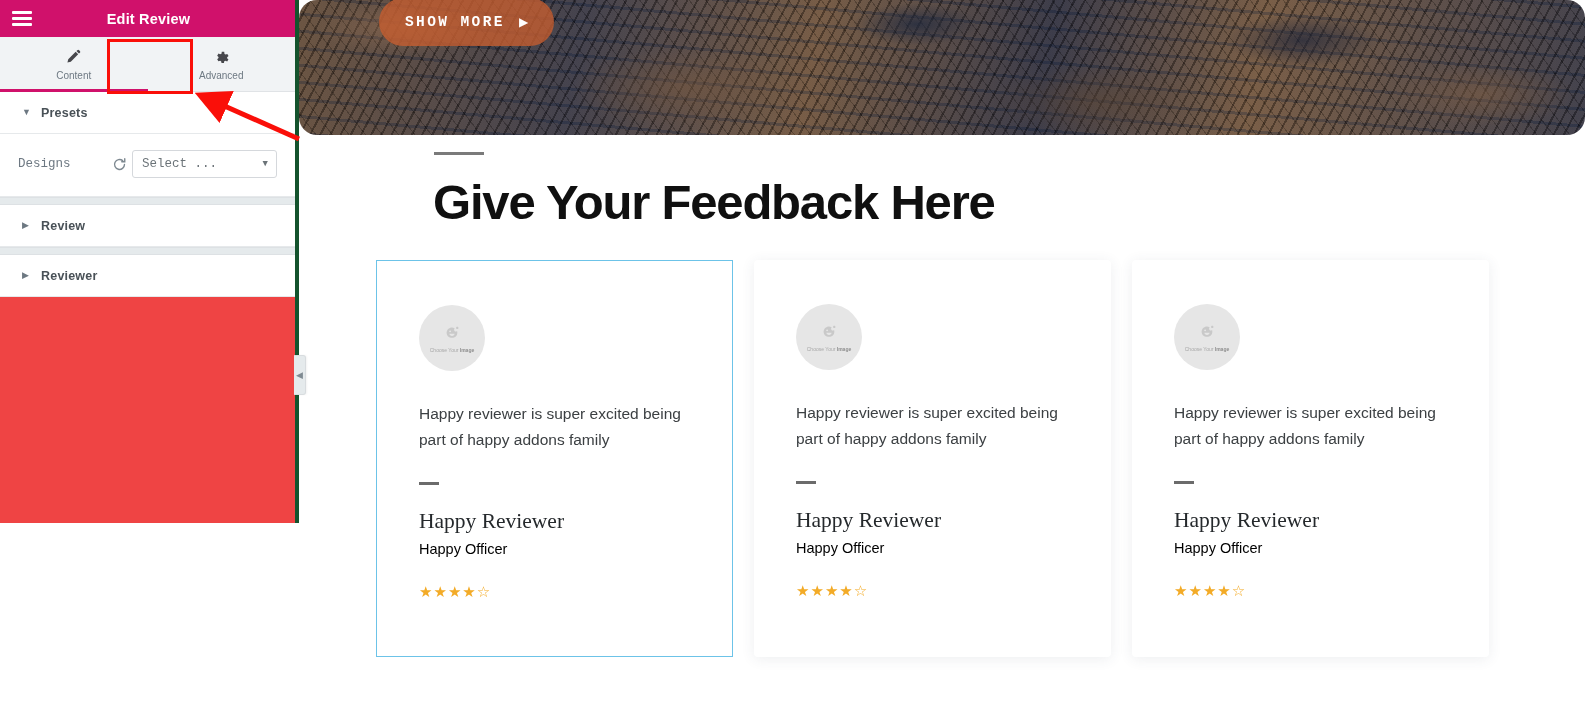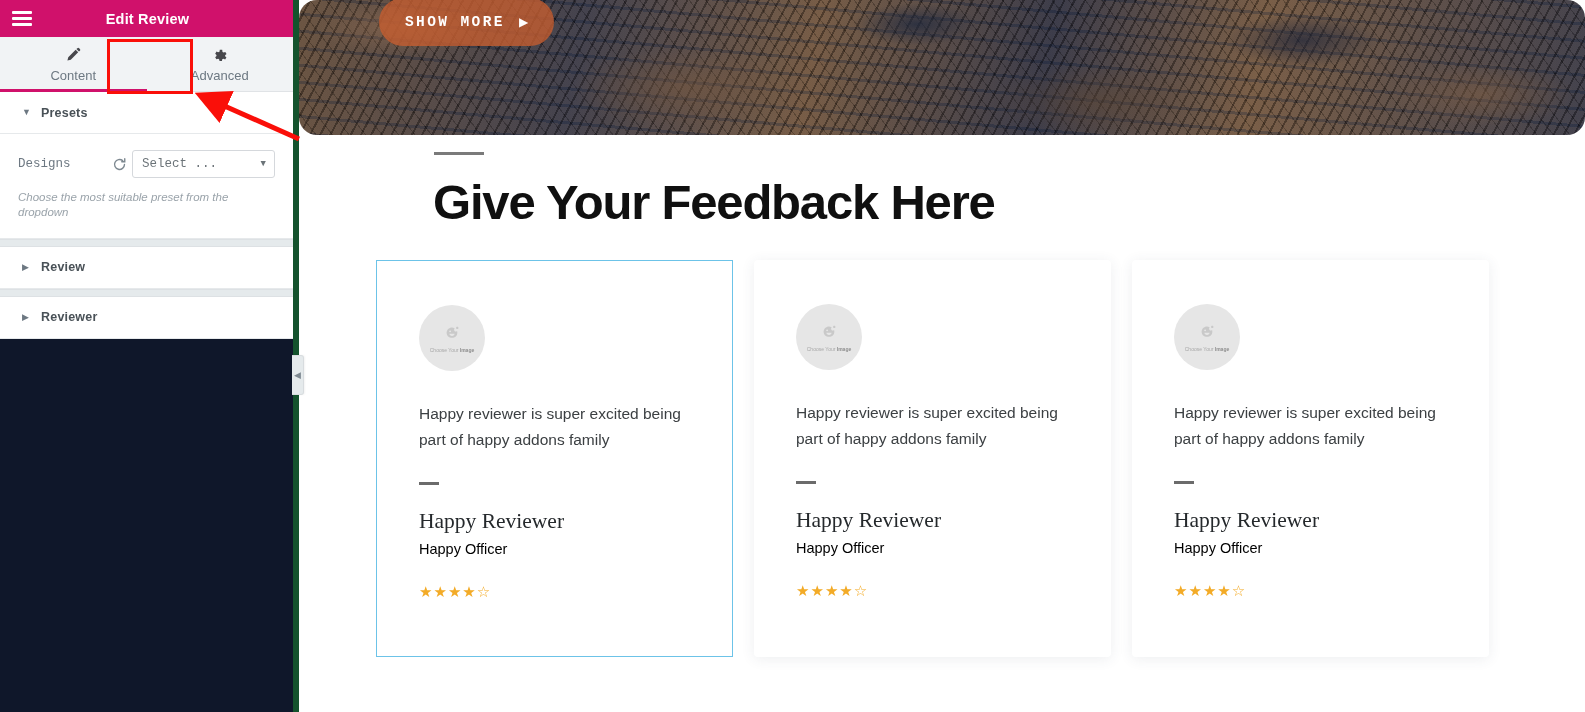--- a/index.html
+++ b/index.html
@@ -7,24 +7,24 @@
     width: 1585px; height: 712px;
     overflow: hidden;
     font-family: "Liberation Sans", sans-serif;
     background: #ffffff;
   }
   #app { position: relative; width: 1585px; height: 712px; display: flex; }
 
   
   #sidebar {
     position: relative;
-    width: 299px; height: 712px;
-    background: #0f172a;
+    width: 299px; height: 523px;
+    background: #ef4444;
     flex: 0 0 299px;
-    border-right: 6px solid #14532d;
+    border-right: 4px solid #14532d;
   }
   .panel-header {
     height: 37px;
     background: #d0116b;
     display: flex; align-items: center;
     padding: 0 12px;
     position: relative;
   }
   .hdr-title {
     flex: 1; text-align: center;
@@ -40,21 +40,21 @@
   
   .tabs { display: flex; height: 55px; background: #f1f3f5; border-bottom: 1px solid #e0e3e6; }
   .tab {
     flex: 1; display: flex; flex-direction: column;
     align-items: center; justify-content: center; gap: 5px;
     cursor: pointer; position: relative;
     background: #f1f3f5;
   }
   .tab.active { background: #ffffff; }
   .tab .tab-ic { height: 18px; display: flex; align-items: center; justify-content: center; color: #47474c; }
-  .tab .tab-lb { font-size: 13px; color: #6d7882; }
+  .tab .tab-lb { font-size: 10px; color: #6d7882; }
   .tab.active .tab-lb { color: #55595c; }
   .tab-underline {
     position: absolute; left: 0; right: 0; bottom: -1px; height: 3px; background: #d0116b;
   }
 
   
   .sec-bar {
     height: 8px; background: #e5eaec; border-top: 1px solid #dde1e4; border-bottom: 1px solid #dde1e4;
   }
   .sec-head {
@@ -249,21 +249,20 @@
           <svg width="15" height="15" viewBox="0 0 16 16" fill="none" stroke="#7d8890" stroke-width="1.5" stroke-linecap="round">
             <path d="M13.3 8a5.3 5.3 0 1 1-1.9-4.1"></path>
               <path d="M13.6 1.9v3.2h-3.2"></path>
           </svg>
         </div>
         <div class="select-box">
           <span class="sel-val">Select ...</span>
           <span class="sel-car">▼</span>
         </div>
       </div>
-      <div class="help-txt">Choose the most suitable preset from the dropdown</div>
     </div>
 
     <div class="sec-bar"></div>
     <div class="sec-head">
       <span class="caret">▶</span>
       <span class="sec-lb">Review</span>
     </div>
 
     <div class="sec-bar"></div>
     <div class="sec-head">

